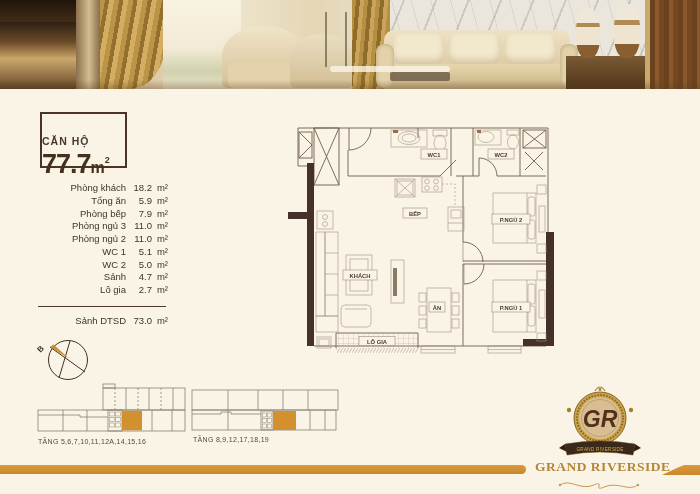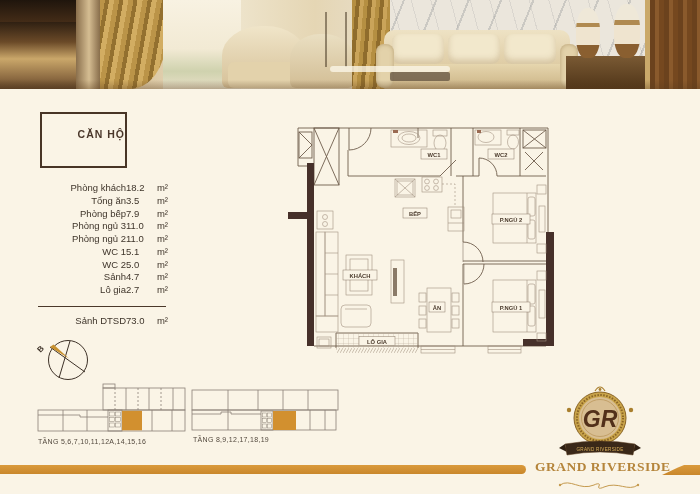--- a/index.html
+++ b/index.html
@@ -27,30 +27,30 @@
   .ph-arm{top:44px;width:18px;height:44px;background:#e3d2aa;border-radius:8px;box-shadow:inset 0 0 4px rgba(140,110,60,.5);}
   .ph-vtable{left:566px;top:56px;width:92px;height:33px;background:linear-gradient(180deg,#7a5a34,#503518);}
   .ph-vase{background:linear-gradient(180deg,#efe8d8 0 30%,#b08a50 30% 38%,#efe4cf 38% 75%,#8a5f30 75% 100%);border-radius:45% 45% 40% 40%;}
   .ph-wood{left:650px;top:0;width:50px;height:89px;background:repeating-linear-gradient(90deg,#6b421d 0 5px,#8a5a2c 5px 9px,#75481f 9px 14px);}
   .ph-woodedge{left:645px;top:0;width:6px;height:89px;background:#caa96a;}
   .ph-glass{left:330px;top:66px;width:120px;height:6px;background:rgba(250,245,230,.8);border-radius:3px;}
   .ph-mag{left:390px;top:72px;width:60px;height:9px;background:#5a4a3a;border-radius:2px;opacity:.7;}
   .ph-floor{left:0;top:80px;width:700px;height:9px;background:linear-gradient(180deg,rgba(120,90,50,0),rgba(90,60,30,.35));}
   
   .card{left:40px;top:112px;width:87px;height:56px;border:2px solid #483526;box-sizing:border-box;
-        text-align:right;padding-top:14px;}
+        text-align:left;padding-top:21px;}
   .card-title{font-size:10.5px;font-weight:bold;letter-spacing:1px;color:#4A372A;}
   .card-area{font-size:27px;font-weight:bold;color:#44301F;line-height:26px;letter-spacing:-1px;}
   .card-area .unit{font-size:16px;letter-spacing:0;}
   .card-area sup{font-size:9px;vertical-align:10px;letter-spacing:0;}
   
   .areas{left:38px;top:182px;width:130px;font-size:9.5px;color:#3E342A;}
   .arow{display:flex;line-height:12.75px;}
   .rname{flex:1;text-align:right;}
-  .rval{width:26px;}
+  .rval{width:26px;text-align:right;}
   .runit{width:16px;text-align:right;}
   .adivider{border-top:1.2px solid #4A382A;margin-top:9px;width:128px;}
   .atotal{display:flex;line-height:12px;margin-top:8px;}
   
   .tang{font-size:7px;letter-spacing:.3px;color:#53493E;white-space:nowrap;}
   
   .wordmark{left:535px;top:459px;width:124px;text-align:center;font-family:"Liberation Serif",serif;
             font-size:13.5px;font-weight:bold;color:#B5853B;letter-spacing:.5px;white-space:nowrap;}
   .bar-left{left:0;top:465px;width:526px;height:9px;background:linear-gradient(180deg,#DA9A3C,#C9872B);border-radius:0 5px 5px 0;}
   .bar-right{left:662px;top:465px;width:38px;height:10px;background:linear-gradient(180deg,#DA9A3C,#C9872B);
@@ -89,31 +89,32 @@
     <div class="ph-vase" style="left:614px;top:4px;width:26px;height:54px;"></div>
     <div class="ph-woodedge"></div>
     <div class="ph-wood"></div>
     <div class="ph-glass"></div>
     <div class="ph-mag"></div>
     <div class="ph-floor"></div>
   </div>
 
   <div class="abs card">
     <div class="card-title">CĂN HỘ</div>
+    <div class="card-area"><span>77.7</span><span class="unit">m</span><sup>2</sup></div>
   </div>
 
   <div class="abs areas">
     <div class="arow">
         <span class="rname">Phòng khách</span>
         <span class="rval">18.2</span>
         <span class="runit">m²</span>
       </div>
     <div class="arow">
         <span class="rname">Tổng ăn</span>
-        <span class="rval">3.5</span>
+        <span class="rval">5.9</span>
         <span class="runit">m²</span>
       </div>
     <div class="arow">
         <span class="rname">Phòng bếp</span>
         <span class="rval">7.9</span>
         <span class="runit">m²</span>
       </div>
     <div class="arow">
         <span class="rname">Phòng ngủ 3</span>
         <span class="rval">11.0</span>

